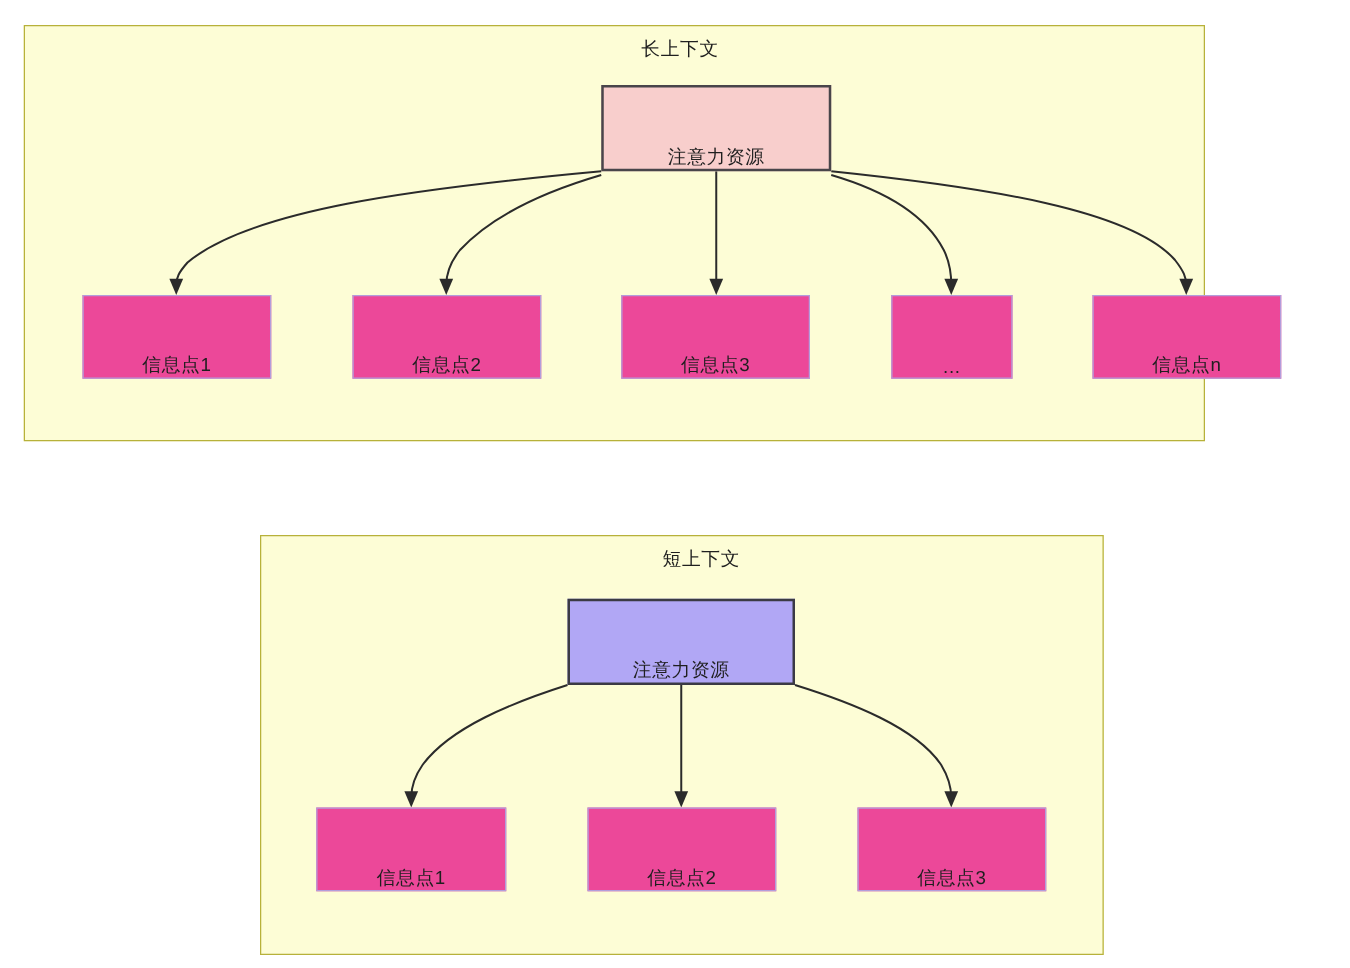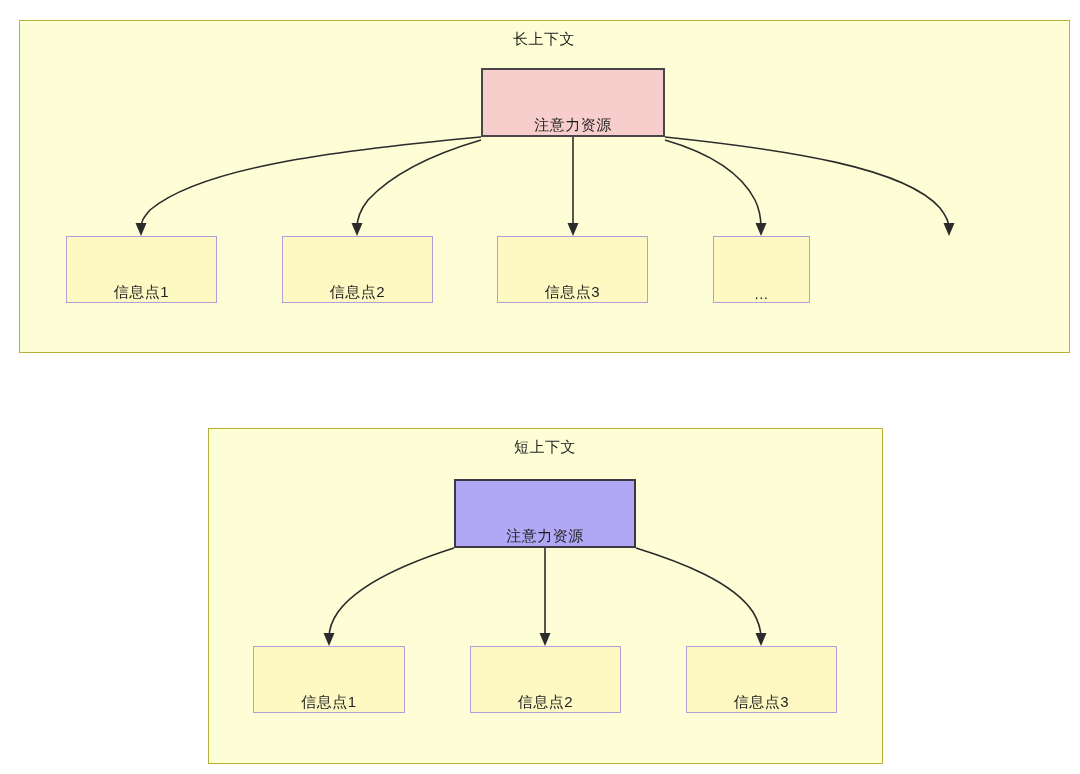--- a/index.html
+++ b/index.html
@@ -23,21 +23,21 @@
   }
   .panel {
     position: absolute;
     box-sizing: border-box;
     background: #fdfdd6;
     border: 1.5px solid #b7b13a;
   }
   #panel-long {
     left: 19px;
     top: 20px;
-    width: 1051px;
+    width: 945px;
     height: 333px;
     text-decoration: underline;
   }
   #panel-short {
     left: 208px;
     top: 428px;
     width: 675px;
     height: 336px;
   }
   .panel-title {
@@ -49,21 +49,21 @@
     font-size: 15px;
     color: #1f1f1f;
     letter-spacing: 0.5px;
     white-space: nowrap;
   }
   #panel-long .panel-title { 
     left: 0; 
     width: 1048px;
   }
   #panel-short .panel-title {
-    left: 0;
+    left: 16px;
     width: 672px;
   }
   .node {
     position: absolute;
     box-sizing: border-box;
     display: flex;
     align-items: flex-end;
     justify-content: center;
     font-size: 15px;
     letter-spacing: 0.5px;
@@ -73,21 +73,21 @@
     background: #f8cecc;
     border: 2px solid #49454a;
     color: #1f1f1f;
   }
   .node-root-short {
     background: #b1a7f5;
     border: 2px solid #3b3a44;
     color: #1f1f1f;
   }
   .node-leaf {
-    background: #fef9c3;
+    background: #ec4899;
     border: 1.5px solid #b39ddb;
     color: #1f1f1f;
   }
   svg.edges {
     position: absolute;
     left: 0;
     top: 0;
     width: 1080px;
     height: 774px;
     pointer-events: none;
@@ -172,20 +172,23 @@
   </div>
 
   <div class="node node-leaf" style="left:497px; top:236px; width:151px; height:67px;">
     <span>信息点3</span>
   </div>
 
   <div class="node node-leaf" style="left:713px; top:236px; width:97px; height:67px;">
     <span>...</span>
   </div>
 
+  <div class="node node-leaf" style="left:874px; top:236px; width:151px; height:67px;">
+    <span>信息点n</span>
+  </div>
 
   <div class="node node-root-short" style="left:454px; top:479px; width:182px; height:69px;">
     <span>注意力资源</span>
   </div>
 
   <div class="node node-leaf" style="left:253px; top:646px; width:152px; height:67px;">
     <span>信息点1</span>
   </div>
 
   <div class="node node-leaf" style="left:470px; top:646px; width:151px; height:67px;">

